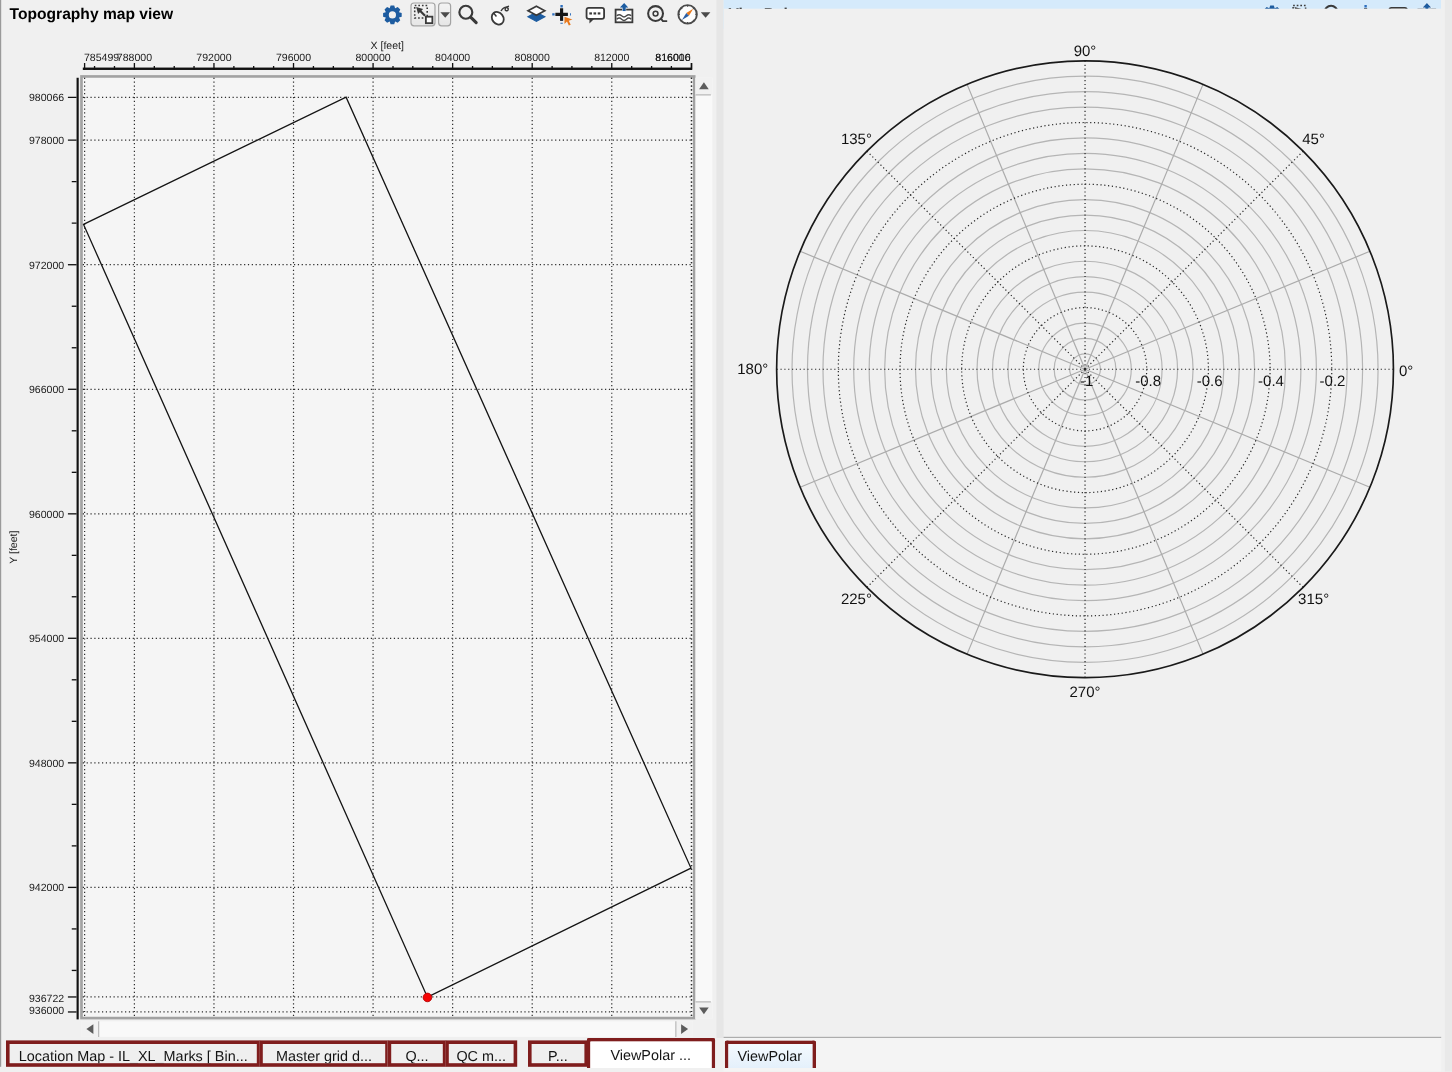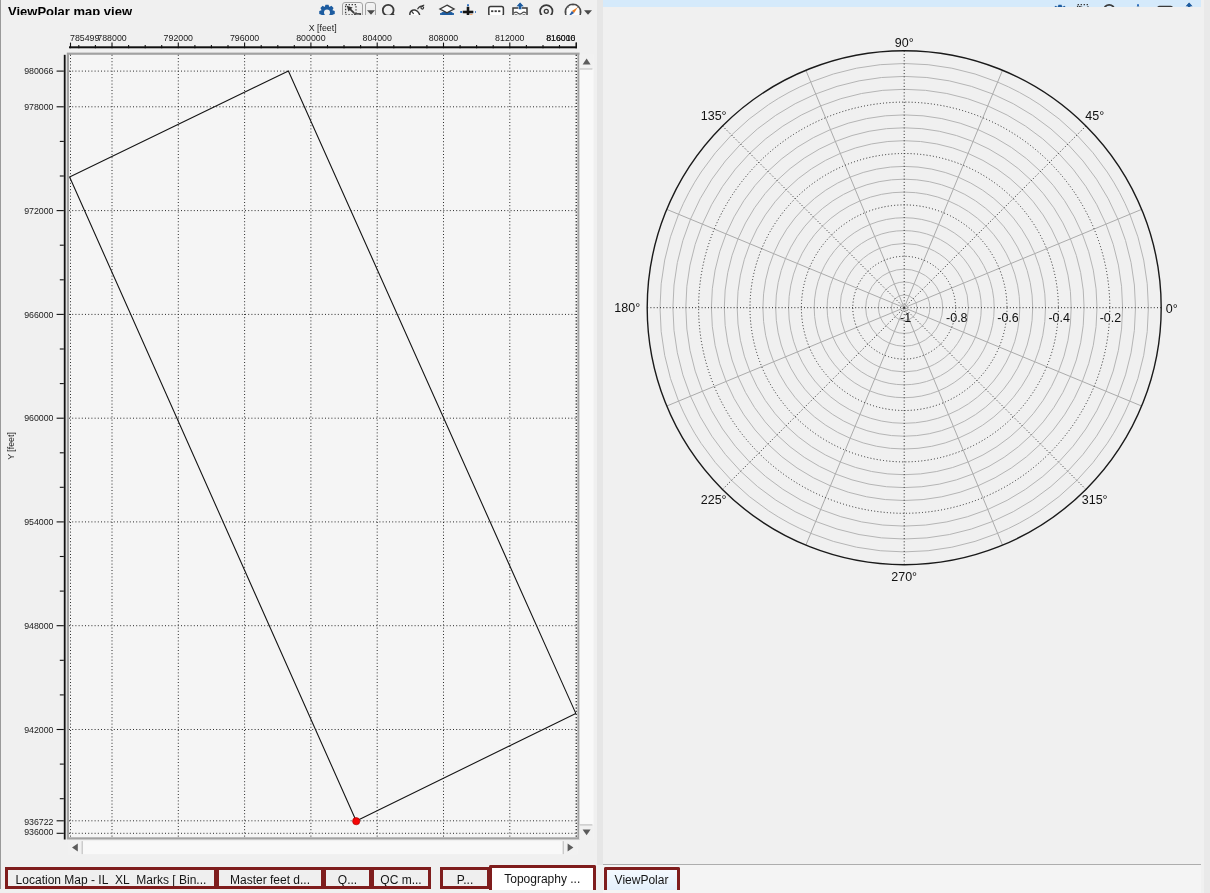--- a/index.html
+++ b/index.html
@@ -10,21 +10,21 @@
 .tab { position:absolute; top:866.9px; height:21.7px; background:#efefef; border:3px solid #7f1d1d;
   font-size:12px; color:#141414; text-align:center; line-height:20px;
   white-space:nowrap; overflow:hidden; }
 .tab.active { top:865.3px; height:24.4px; background:#fff; border-bottom:none; line-height:23px; z-index:3; border-radius:2px 2px 0 0; }
 .tab.blue { background:linear-gradient(#f4f9fe,#e4f0fb); border-bottom:none; height:23.4px; z-index:3; border-radius:2px 2px 0 0; }
 </style></head>
 <body>
 
 <div style="position:absolute;left:0;top:0;width:1px;height:889px;background:#9a9a9a;z-index:5"></div>
 <div class="titlebar" style="left:0;width:597px"></div>
-<div class="title">ViewPolar map view</div>
+<div class="title">Topography map view</div>
 <div class="ic" style="left:317px;top:2px"><svg width="20" height="20" viewBox="0 0 20 20">
       <path d="M7.75 4.84 L8.49 2.65 L11.51 2.65 L12.25 4.84 L12.34 4.88 L14.42 3.85 L16.55 5.98 L15.52 8.06 L15.56 8.15 L17.75 8.89 L17.75 11.91 L15.56 12.65 L15.52 12.74 L16.55 14.82 L14.42 16.95 L12.34 15.92 L12.25 15.96 L11.51 18.15 L8.49 18.15 L7.75 15.96 L7.66 15.92 L5.58 16.95 L3.45 14.82 L4.48 12.74 L4.44 12.65 L2.25 11.91 L2.25 8.89 L4.44 8.15 L4.48 8.06 L3.45 5.98 L5.58 3.85 L7.66 4.88 Z M13.00 10.40 A3.0 3.0 0 1 0 7.00 10.40 A3.0 3.0 0 1 0 13.00 10.40 Z" fill="#1d5ca0" fill-rule="evenodd"></path>
     </svg></div>
 <div style="position:absolute;left:341.5px;top:1.5px;width:21.5px;height:20px;background:linear-gradient(#f3f3f3,#e6e6e6);border:1px solid #a3a3a3;border-radius:3px"></div>
 <div style="position:absolute;left:364.5px;top:1.5px;width:11.5px;height:20px;background:linear-gradient(#f3f3f3,#e6e6e6);border:1px solid #a3a3a3;border-radius:3px"></div>
 <div class="ic" style="left:342.5px;top:1.5px"><svg width="20" height="20" viewBox="0 0 20 20">
       <rect x="2.6" y="2.6" width="10.4" height="10.4" fill="none" stroke="#3a3a3a" stroke-width="1.3" stroke-dasharray="1.4 1.6"></rect>
       <line x1="11.2" y1="11.2" x2="6.6" y2="6.6" stroke="#3a3a3a" stroke-width="1.8"></line>
       <path d="M3.8 3.8 L9.6 5.4 L5.4 9.6 Z" fill="#3a3a3a"></path>
       <rect x="11.9" y="11.9" width="5.4" height="5.4" fill="#fff" stroke="#3a3a3a" stroke-width="1.5"></rect>
@@ -84,21 +84,21 @@
       <line x1="3.6" y1="10.0" x2="2.4" y2="10.0" stroke="#4a4a4a" stroke-width="1"></line>
       <line x1="5.5" y1="5.5" x2="4.6" y2="4.6" stroke="#4a4a4a" stroke-width="1"></line>
       <line x1="10.0" y1="3.6" x2="10.0" y2="2.4" stroke="#4a4a4a" stroke-width="1"></line>
       <line x1="14.5" y1="5.5" x2="15.4" y2="4.6" stroke="#4a4a4a" stroke-width="1"></line>
       <path d="M14.7 5.3 L8.9 8.9 L11.1 11.1 Z" fill="#e8791d"></path>
       <path d="M5.3 14.7 L11.1 11.1 L8.9 8.9 Z" fill="#2b5fa5"></path>
     </svg></div>
 <div class="ic" style="left:578px;top:2px"><svg width="20" height="20" viewBox="0 0 20 20">
       <path d="M6 8.3 L14 8.3 L10 12.7 Z" fill="#4a4a4a"></path>
     </svg></div>
-<div style="position:absolute;left:0;top:15px;width:597px;height:841px"><svg id="mapsvg" width="597" height="841" viewBox="0 0 597 841" font-family="Liberation Sans, sans-serif">
+<div style="position:absolute;left:0;top:25px;width:597px;height:841px"><svg id="mapsvg" width="597" height="841" viewBox="0 0 597 841" font-family="Liberation Sans, sans-serif">
       <rect x="0" y="0" width="597" height="841" fill="#f0f0f0"></rect>
       <rect x="66.8" y="37.6" width="512.8000000000001" height="786.9" fill="#a2a2a2"></rect>
       <rect x="69.0" y="39.8" width="508.4" height="782.5" fill="#f5f5f5"></rect>
       <g stroke="#2b2b2b" stroke-width="1" stroke-dasharray="1 2.2">
         <line x1="70.5" y1="39.8" x2="70.5" y2="822.3"></line>
         <line x1="112.0" y1="39.8" x2="112.0" y2="822.3"></line>
         <line x1="178.3" y1="39.8" x2="178.3" y2="822.3"></line>
         <line x1="244.6" y1="39.8" x2="244.6" y2="822.3"></line>
         <line x1="310.9" y1="39.8" x2="310.9" y2="822.3"></line>
         <line x1="377.2" y1="39.8" x2="377.2" y2="822.3"></line>
@@ -322,18 +322,18 @@
         <text x="507.4" y="315" text-anchor="middle">-0.2</text>
       </g>
     </svg></div>
 
 <div style="position:absolute;left:1201px;top:0;width:9px;height:893px;background:#f0f0f0"></div>
 <div style="position:absolute;left:1204px;top:0;width:6px;height:893px;background:#e9e9e9"></div>
 
 <div style="position:absolute;left:603px;top:864.2px;width:598px;height:1px;background:#adadad;z-index:1"></div>
 <div style="position:absolute;left:603px;top:865.2px;width:598px;height:28px;background:#f4f4f4;z-index:0"></div>
 <div class="tab" style="left:5px;width:212px">Location Map - IL_XL_Marks [ Bin...</div>
-<div class="tab" style="left:216px;width:108px">Master feet d...</div>
+<div class="tab" style="left:216px;width:108px">Master grid d...</div>
 <div class="tab" style="left:323px;width:49px">Q...</div>
 <div class="tab" style="left:371px;width:60px">QC m...</div>
 <div class="tab" style="left:440px;width:50px">P...</div>
-<div class="tab active" style="left:489px;width:106.5px">Topography ...</div>
+<div class="tab active" style="left:489px;width:106.5px">ViewPolar ...</div>
 <div class="tab blue" style="left:603.5px;width:76.0px">ViewPolar</div>
 
 </body></html>

